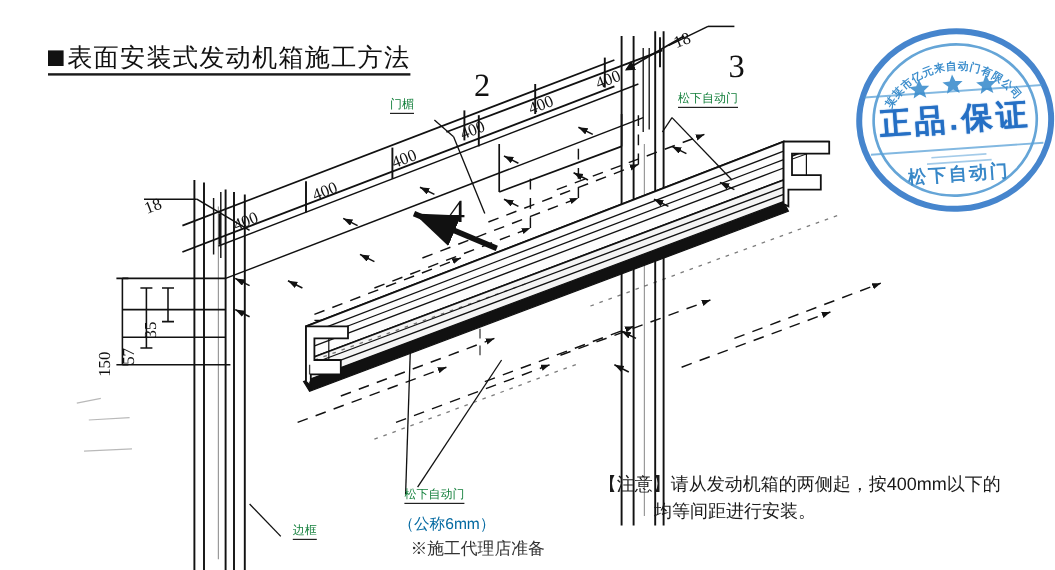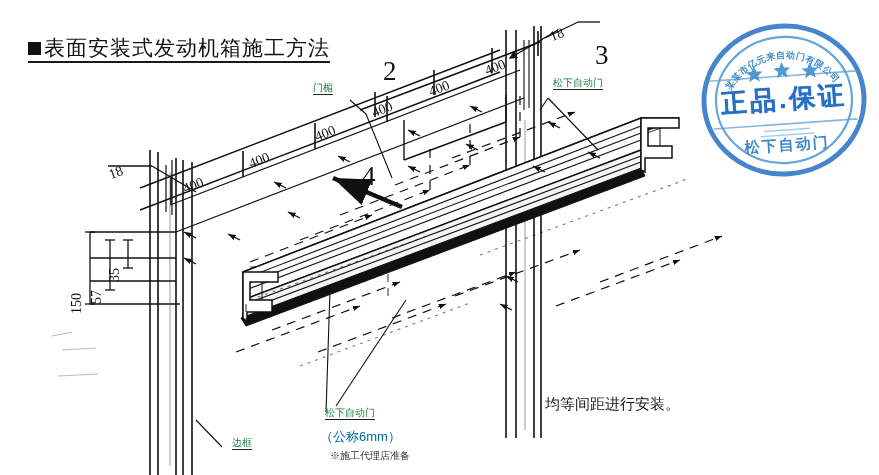--- a/index.html
+++ b/index.html
@@ -1,47 +1,47 @@
 <!DOCTYPE html>
 <html><head>
 <meta charset="utf-8">
 <style>
   html,body{margin:0;padding:0;}
   body{
     width:879px;height:475px;background:#ffffff;
     font-family:"Liberation Serif","DejaVu Serif",serif;
     color:#111;overflow:hidden;position:relative;
   }
-  #stage{position:absolute;left:0;top:0;width:759px;height:475px;}
+  #stage{position:absolute;left:12px;top:0;width:759px;height:475px;}
   svg.layer{position:absolute;left:0;top:0;width:879px;height:475px;}
   .txt{position:absolute;white-space:nowrap;line-height:1;}
 
   
   #title-wrap{left:28px;top:38px;font-size:21px;letter-spacing:1px;
     border-bottom:2px solid #1a1a1a;padding-bottom:2px;display:flex;align-items:center;gap:3px;}
   #title-bullet{display:inline-block;width:13px;height:13px;background:#111;}
 
   
   .dim{font-size:14px;font-family:"Liberation Serif",serif;}
   .dim-iso{transform:rotate(-21deg);transform-origin:left bottom;}
   .dim-vert{transform:rotate(-90deg);transform-origin:left bottom;}
 
   
   .bignum{font-size:27px;font-family:"Liberation Serif",serif;color:#111;}
 
   
   .lead{font-size:10px;font-family:"Liberation Sans","DejaVu Sans",sans-serif;
         border-bottom:1px solid #222;padding-bottom:1px;color:#15803d;}
   .lead-plain{font-size:13px;font-family:"Liberation Sans","DejaVu Sans",sans-serif;color:#0369a1;}
-  .lead-small{font-size:10px;font-family:Liberation Mono, monospace;color:#333;}
+  .lead-small{font-size:14px;font-family:Liberation Serif, serif;color:#333;}
 
   
   #note{left:487px;top:392px;font-size:15px;
     font-family:"Liberation Sans","DejaVu Sans",sans-serif;color:#1a1a1a;line-height:1.55;}
-  #note-line2{margin-left:58px;text-align:center;}
+  #note-line2{margin-left:46px;}
 
   
   #stamp{position:absolute;left:698px;top:16px;width:172px;height:168px;
     transform:rotate(-4deg);opacity:.93;}
   #stamp svg{width:100%;height:100%;}
   .stamp-center{position:absolute;left:0;top:66px;width:172px;text-align:center;
     font-size:26px;font-weight:bold;color:#1565c0;
     font-family:"Liberation Sans","DejaVu Sans",sans-serif;letter-spacing:3px;
     text-shadow:0 0 1px #1565c0;}
   .stamp-bottom{position:absolute;left:0;top:120px;width:172px;text-align:center;
@@ -298,20 +298,21 @@
   <div class="txt bignum" style="left:362px;top:163px;">4</div>
 
   <div class="txt lead" style="left:313px;top:83px;">门楣</div>
   <div class="txt lead" style="left:553px;top:78px;">松下自动门</div>
   <div class="txt lead" style="left:196px;top:438px;margin-left:36px;">边框</div>
   <div class="txt lead" style="left:325px;top:408px;">松下自动门</div>
   <div class="txt lead-plain" style="left:320px;top:430px;">（公称6mm）</div>
   <div class="txt lead-small" style="left:330px;top:452px;">※施工代理店准备</div>
 
   <div class="txt" id="note">
+    <div>【注意】请从发动机箱的两侧起，按400mm以下的</div>
     <div id="note-line2">均等间距进行安装。</div>
   </div>
 
   <div id="stamp">
     <svg viewBox="0 0 172 168">
       <defs>
         <path id="arcTop" d="M 24,104 A 62,62 0 0 1 148,104"></path>
         <path id="arcBot" d="M 34,96 A 52,52 0 0 0 138,96"></path>
       </defs>
       <ellipse cx="86" cy="84" rx="80" ry="74" fill="none" stroke="#1565c0" stroke-width="5" opacity=".85"></ellipse>

